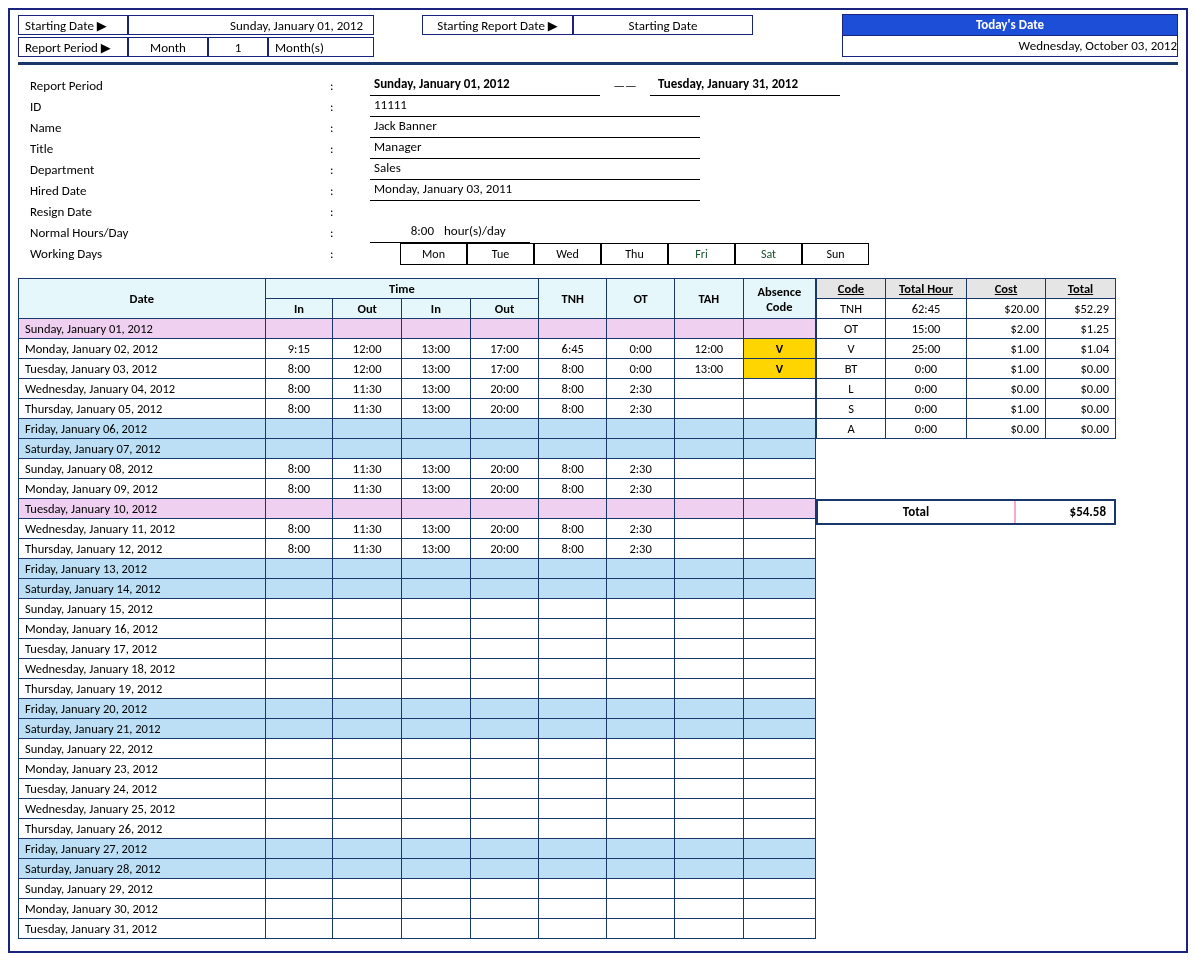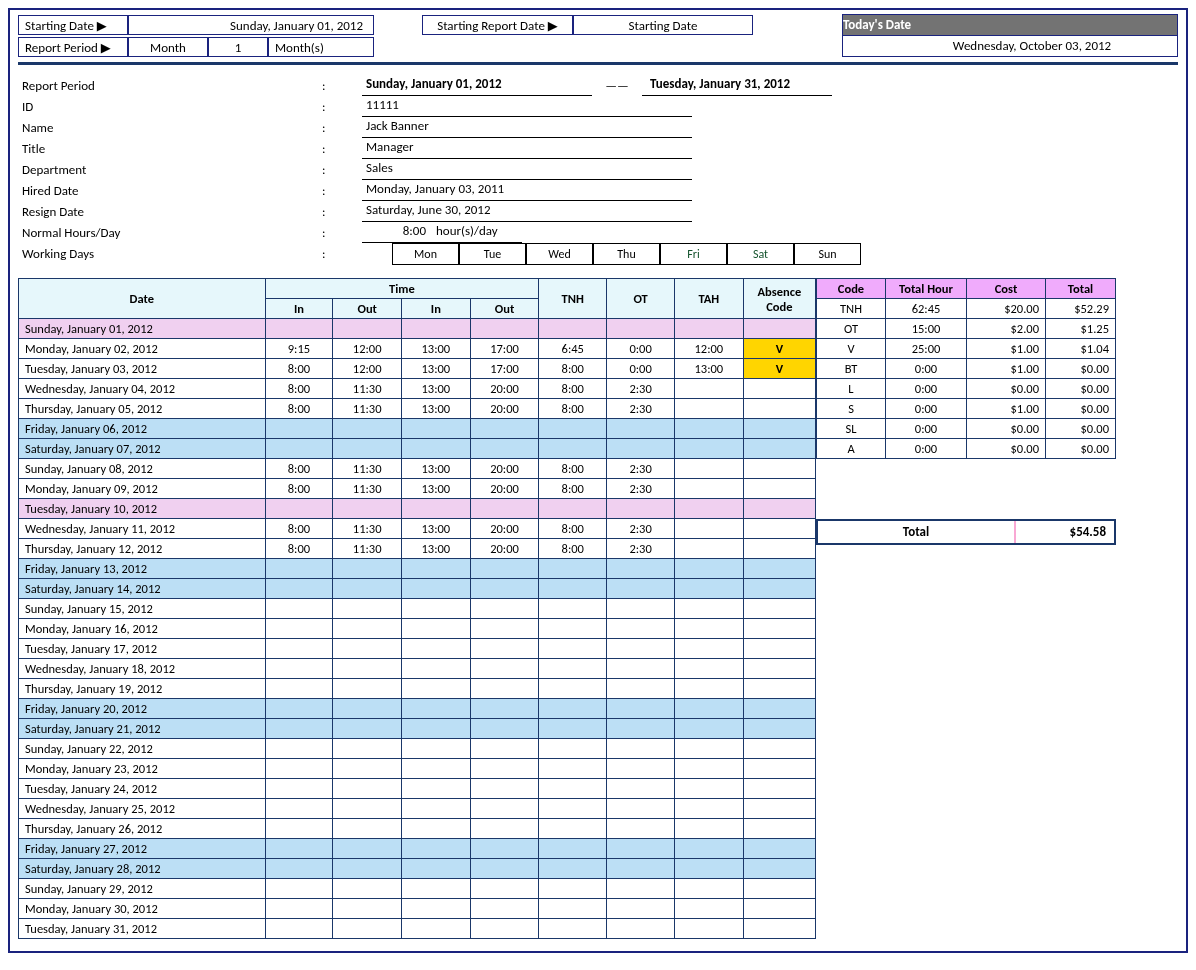--- a/index.html
+++ b/index.html
@@ -20,31 +20,31 @@
   .top-area { display:flex; gap:6px; }
   .top-left { width: 818px; }
   .top-right { flex: 1 1 auto; }
   .top-row { display:flex; align-items:center; height:22px; }
   .top-cell { border:1px solid #1a237e; height:20px; line-height:20px; padding:0 6px; box-sizing:border-box; }
   .top-label { width:110px; font-weight:500; }
   .top-input { width:246px; text-align:right; padding-right:10px; }
   .top-mid { width:151px; text-align:center; }
   .top-mid2 { width:180px; text-align:center; }
   .todays-date-hdr {
-    background:#737373; color:#fff; font-weight:bold; 
+    background:#1d4ed8; color:#fff; font-weight:bold; text-align:center;
     border:1px solid #1a237e; height:20px; line-height:20px;
   }
   .todays-date-val {
     border:1px solid #1a237e; border-top:0; height:20px; line-height:20px;
-    text-align:center;
+    text-align:right;
     padding-left:44px;
   }
   .hr { height:3px; background:#1a3769; margin:4px 0 10px 0; }
   
-  .info { margin-left:4px; }
+  .info { margin-left:12px; }
   .info-row { display:flex; align-items:center; height:21px; }
   .info-label { width:300px; }
   .info-colon { width:40px; text-align:left; }
   .info-val { width:330px; border-bottom:1px solid #000; padding:0 4px; font-weight:bold; height:20px; box-sizing:border-box; }
   .info-val.norm { font-weight:normal; }
   .info-dash { width:50px; text-align:center; }
   .info-val2 { width:190px; border-bottom:1px solid #000; padding-left:8px; font-weight:bold; height:20px; box-sizing:border-box; }
   .wd-row { display:flex;padding-left:30px; }
   .wd-cell { width:65px; height:20px; border:1px solid #000; text-align:center; line-height:20px; font-size:12px; }
   .wd-cell.off { color:#14532d; }
@@ -56,21 +56,21 @@
   th, td { border:1px solid #1a3769; height:19px; padding:0 4px; font-size:12.5px; }
   th { background:#e6f7fb; font-weight:bold; text-align:center; }
   .left th.date { width:262px; }
   .left th.t   { width:64px; }
   .left td.date { text-align:left; padding-left:6px; }
   .left td.n { text-align:center; }
   .left tr.pink td { background:#f0d0f0; font-weight:normal; }
   .left tr.blue td { background:#bcdff5; font-weight:normal; }
   .left tr.ylw td.abs { background:#ffd500; text-align:center; font-weight:bold; }
   
-  .right th { background:#f0abfc; }
+  .right th { background:#e5e5e5;text-decoration:underline; }
   .right td { text-align:center; }
   .right td.lbl { font-weight:normal; }
   .right td.r { text-align:right; padding-right:6px; }
   .grand { margin-top:60px; border:2px solid #1a3769; display:flex; height:22px; }
   .grand .gl { flex:1; text-align:center; font-weight:bold; line-height:22px; }
   .grand .gv { width:90px; border-left:2px solid #f9a8d4; text-align:right; font-weight:bold; line-height:22px; padding-right:8px; }
 </style>
 </head>
 <body>
 
@@ -129,21 +129,20 @@
       <div class="info-val norm">Sales</div>
     </div>
     <div class="info-row">
       <div class="info-label">Hired Date</div>
       <div class="info-colon">:</div>
       <div class="info-val norm">Monday, January 03, 2011</div>
     </div>
     <div class="info-row">
       <div class="info-label">Resign Date</div>
       <div class="info-colon">:</div>
-      <div class="info-val norm">Saturday, June 30, 2012</div>
     </div>
     <div class="info-row">
       <div class="info-label">Normal Hours/Day</div>
       <div class="info-colon">:</div>
       <div class="info-val norm" style="width:160px;display:flex">
         <span style="width:60px;text-align:right;padding-right:10px">8:00</span>
         <span>hour(s)/day</span>
       </div>
     </div>
     <div class="info-row">
@@ -567,26 +566,20 @@
               <td class="r">$0.00</td>
               <td class="r">$0.00</td>
             </tr>
             <tr>
               <td class="lbl">S</td>
               <td class="">0:00</td>
               <td class="r">$1.00</td>
               <td class="r">$0.00</td>
             </tr>
             <tr>
-              <td class="lbl">SL</td>
-              <td class="">0:00</td>
-              <td class="r">$0.00</td>
-              <td class="r">$0.00</td>
-            </tr>
-            <tr>
               <td class="lbl">A</td>
               <td class="">0:00</td>
               <td class="r">$0.00</td>
               <td class="r">$0.00</td>
             </tr>
           </tbody>
       </table>
       <div class="grand">
         <div class="gl">Total</div>
         <div class="gv">$54.58</div>

